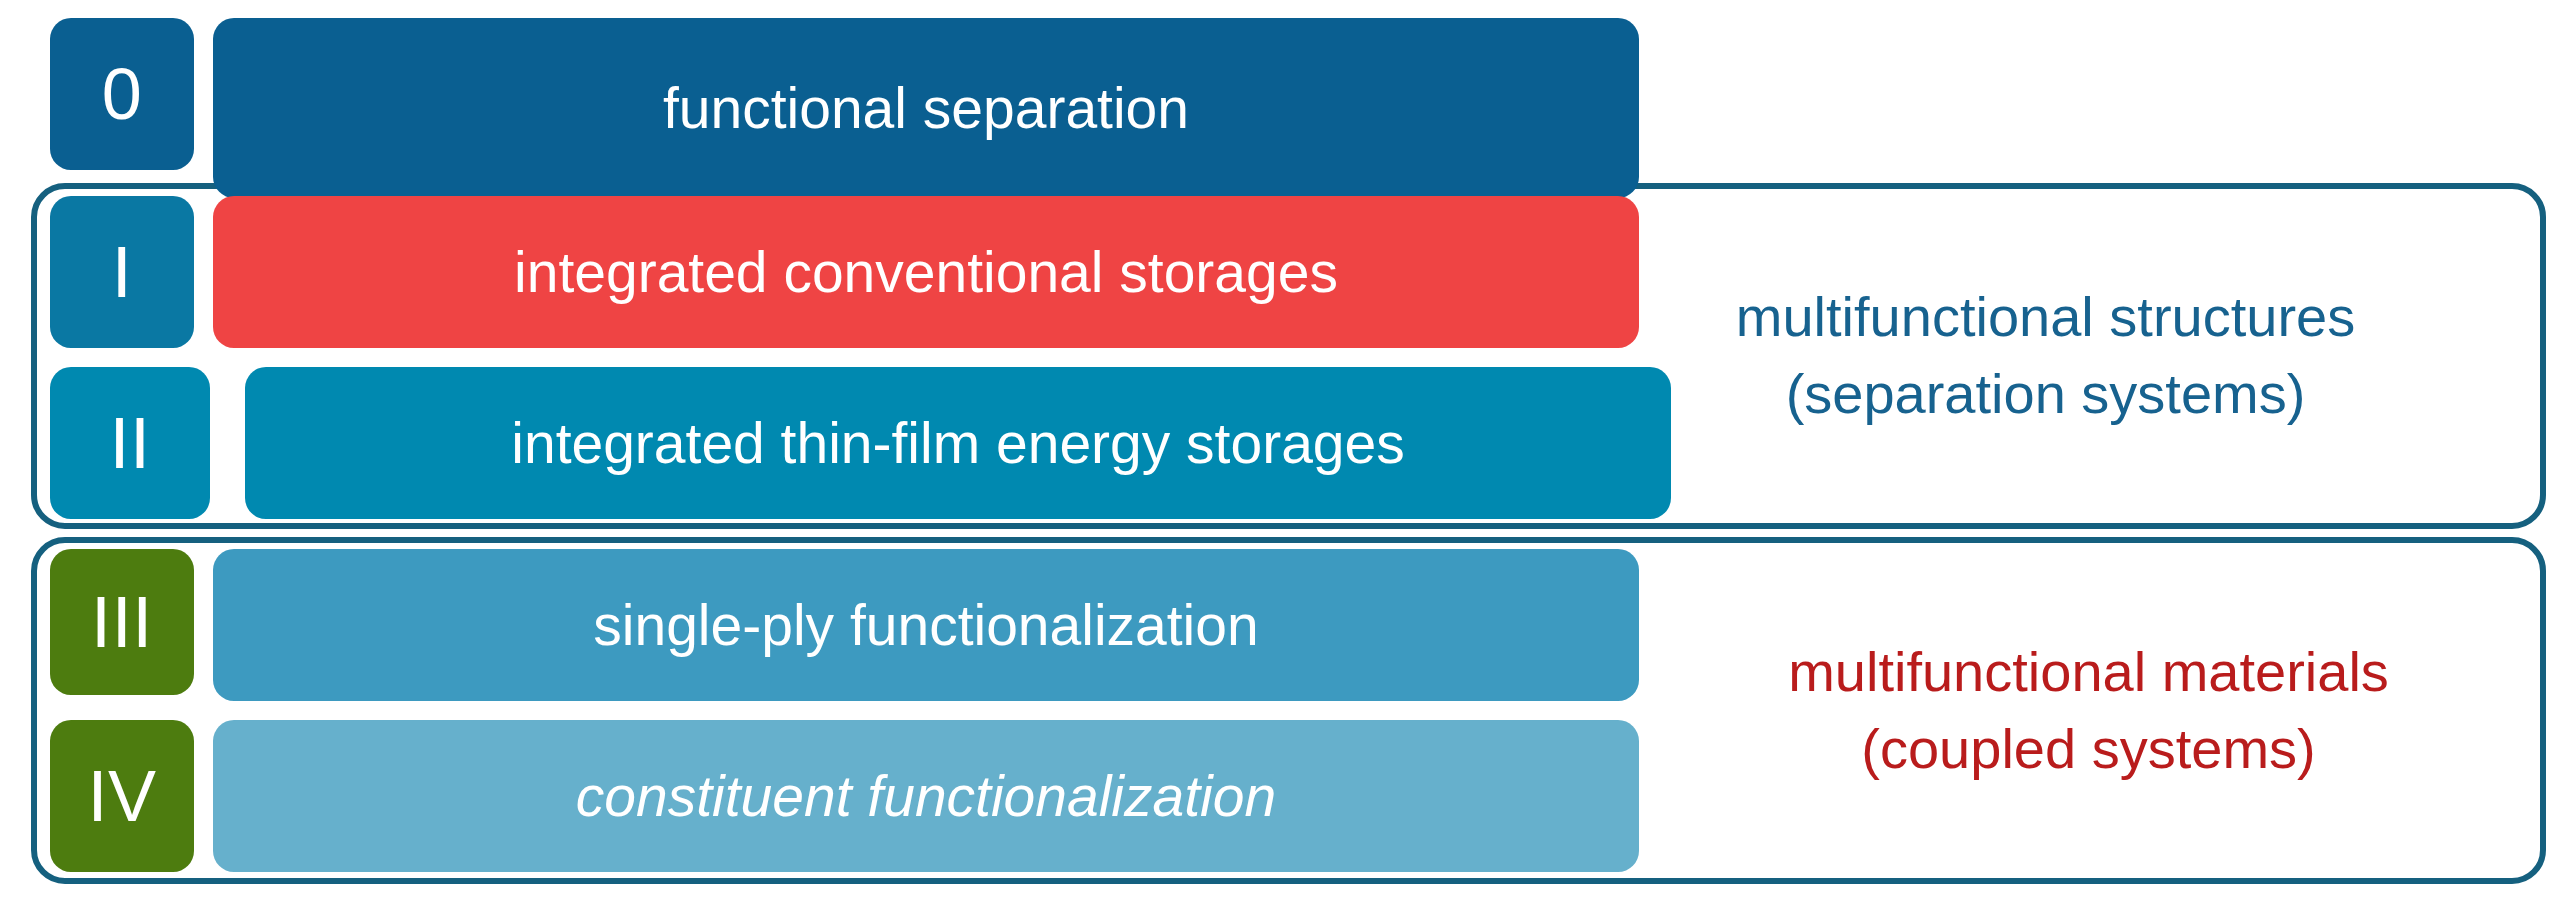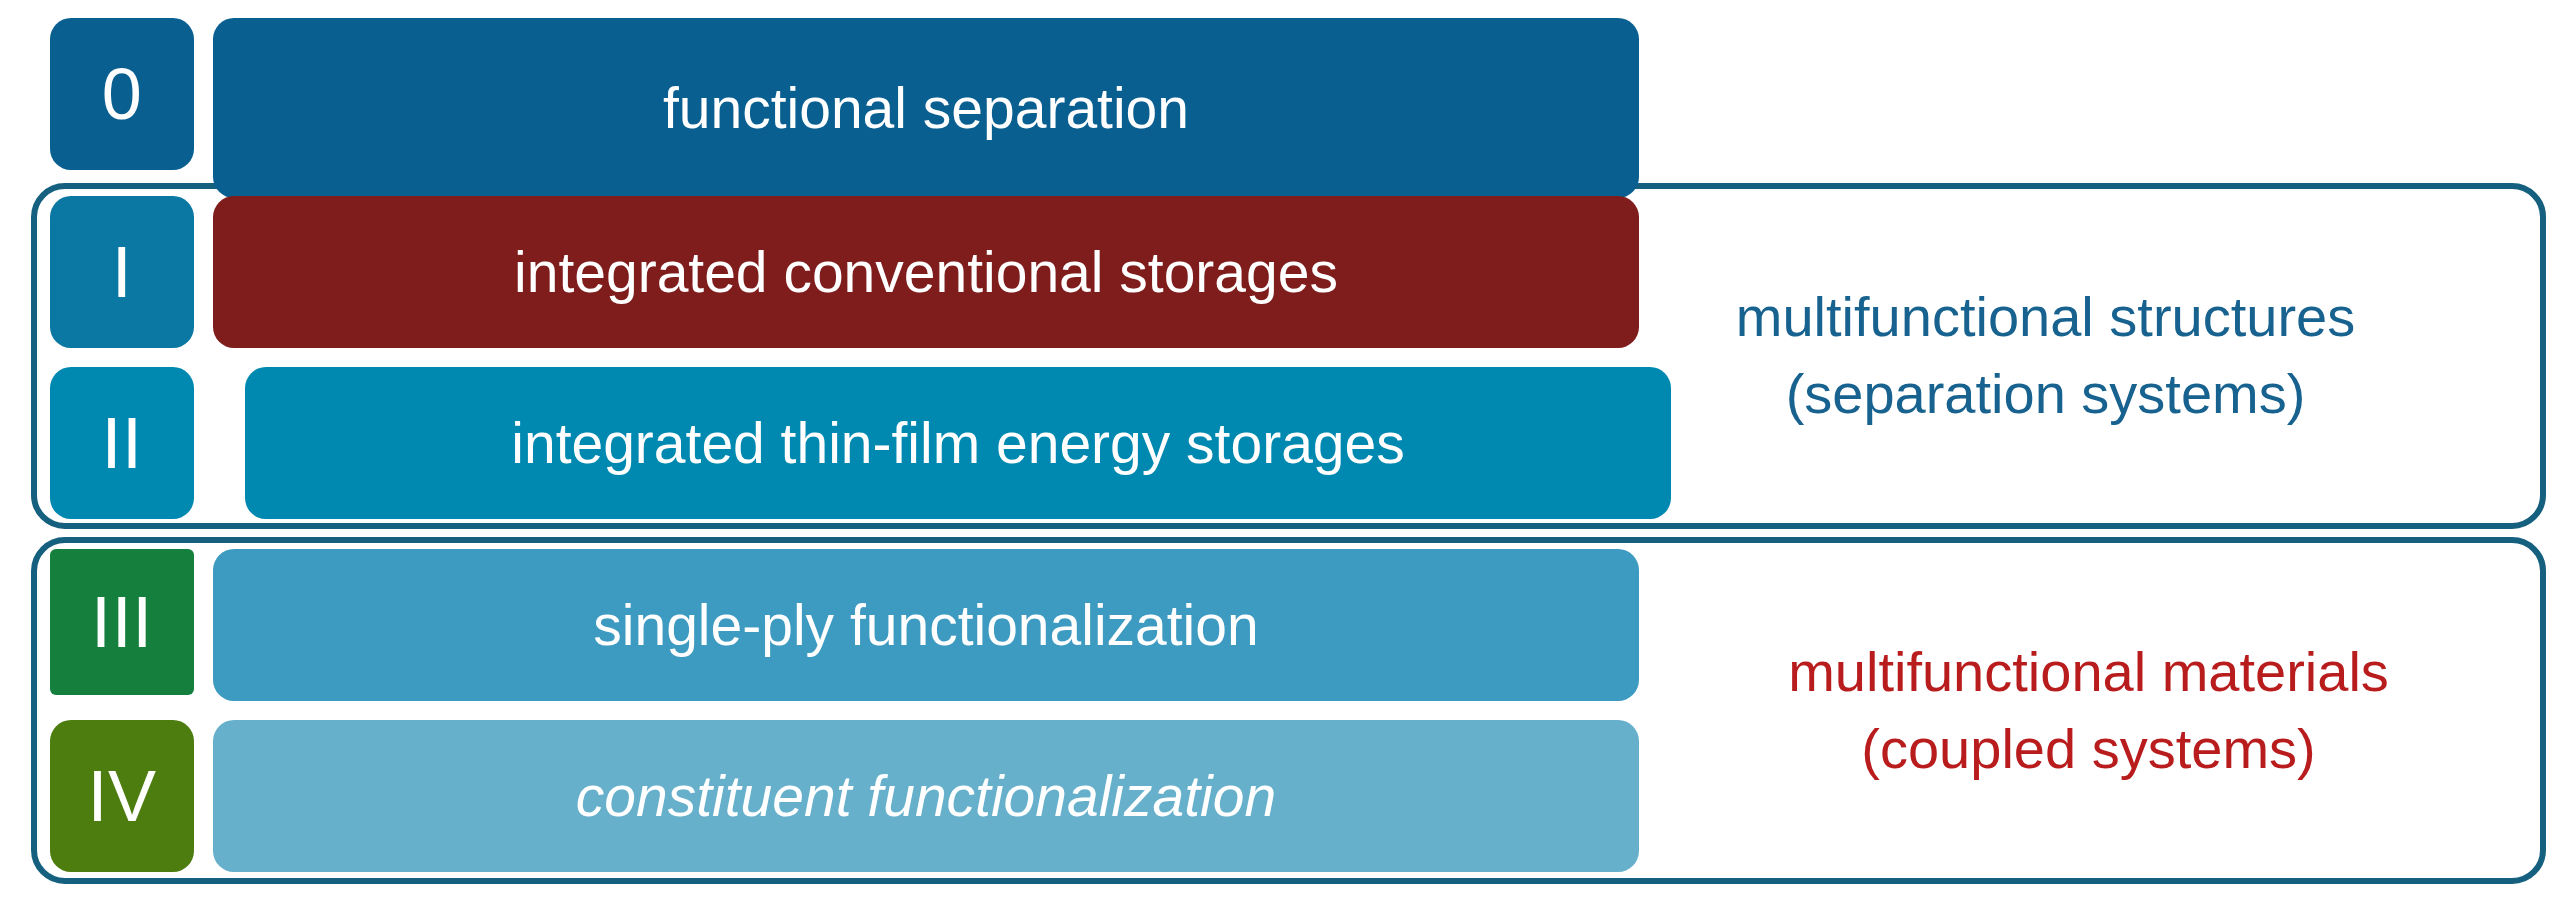--- a/index.html
+++ b/index.html
@@ -88,26 +88,26 @@
 <div id="stage">
 
   <div class="group-box" id="group-box-structures" style="left: 31px; top: 183px; width: 2515px; height: 346px; border-color: rgb(21, 96, 127);"></div>
 
   <div class="group-box" id="group-box-materials" style="left: 31px; top: 537px; width: 2515px; height: 347px; border-color: rgb(21, 96, 127);"></div>
 
   <div class="badge" id="badge-0" style="left: 50px; top: 18.3px; width: 144px; height: 152px; background-color: rgb(10, 95, 145);">0</div>
   <div class="bar" id="bar-0" style="left: 213px; top: 18.3px; width: 1426px; height: 180px; background-color: rgb(10, 95, 145);">functional separation</div>
 
   <div class="badge" id="badge-1" style="left: 50px; top: 196px; width: 144px; height: 152px; background-color: rgb(10, 120, 163);">I</div>
-  <div class="bar" id="bar-1" style="left: 213px; top: 196px; width: 1426px; height: 152px; background-color: #7f1d1d;">integrated conventional storages</div>
+  <div class="bar" id="bar-1" style="left: 213px; top: 196px; width: 1426px; height: 152px; background-color: #ef4444;">integrated conventional storages</div>
 
-  <div class="badge" id="badge-2" style="left: 50px; top: 367px; width: 144px; height: 152px; background-color: rgb(0, 137, 176);">II</div>
+  <div class="badge" id="badge-2" style="left: 50px; top: 367px; width: 160px; height: 152px; background-color: rgb(0, 137, 176);">II</div>
   <div class="bar" id="bar-2" style="left: 213px; top: 367px; width: 1426px; height: 152px; background-color: rgb(0, 137, 176); margin-left: 32px;">integrated thin-film energy storages</div>
 
-  <div class="badge" id="badge-3" style="left: 50px; top: 549px; width: 144px; height: 146px; background-color: #15803d; border-radius: 6px;">III</div>
+  <div class="badge" id="badge-3" style="left: 50px; top: 549px; width: 144px; height: 146px; background-color: #4d7c0f;">III</div>
   <div class="bar" id="bar-3" style="left: 213px; top: 549px; width: 1426px; height: 152px; background-color: rgb(61, 154, 192);">single-ply functionalization</div>
 
   <div class="badge" id="badge-4" style="left: 50px; top: 720px; width: 144px; height: 152px; background-color: #4d7c0f;">IV</div>
   <div class="bar" id="bar-4" style="left: 213px; top: 720px; width: 1426px; height: 152px; background-color: rgb(102, 176, 204); font-style: italic;">constituent functionalization</div>
 
   <div class="caption" style="left: 1608px; top: 202px; width: 875px; height: 306px; color: rgb(23, 98, 143);">
     <span class="cap-line">multifunctional structures</span>
     <span class="cap-line">(separation systems)</span>
   </div>
 

